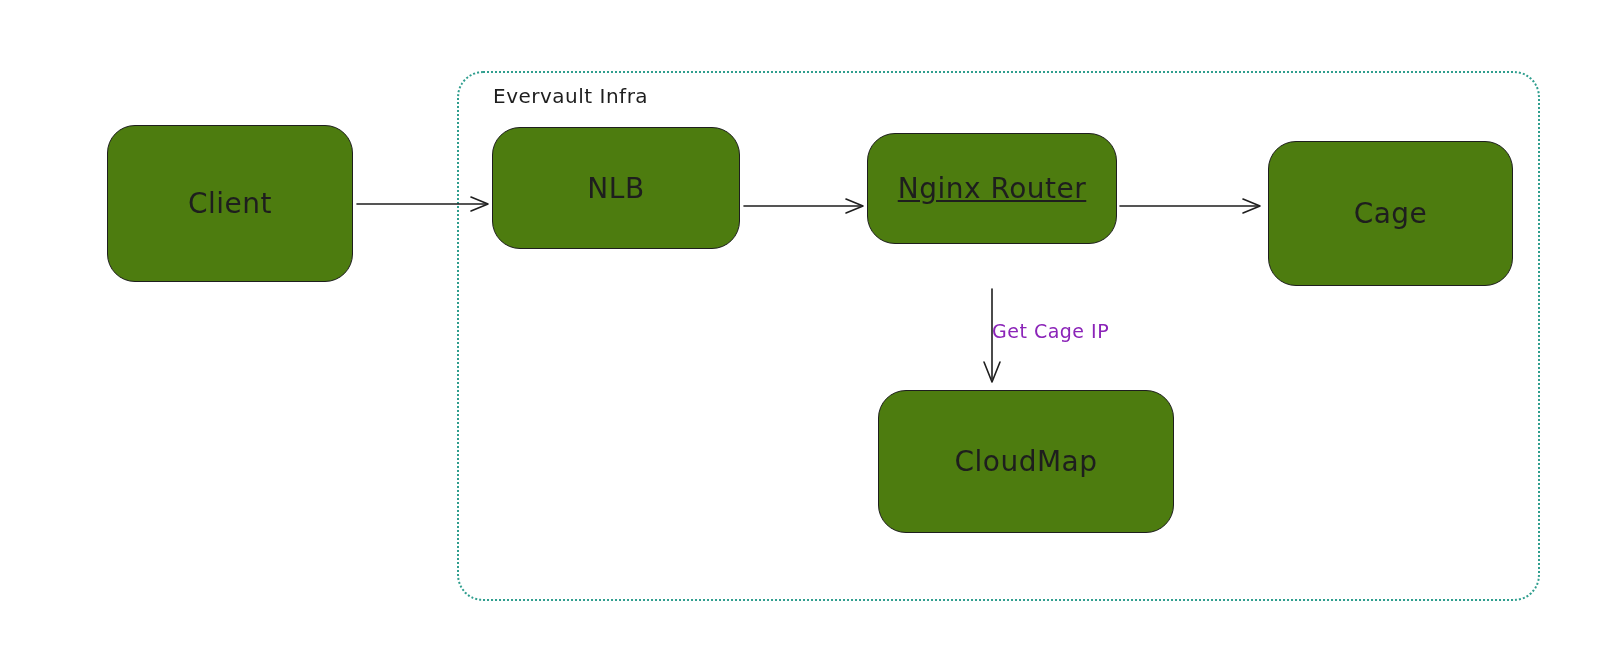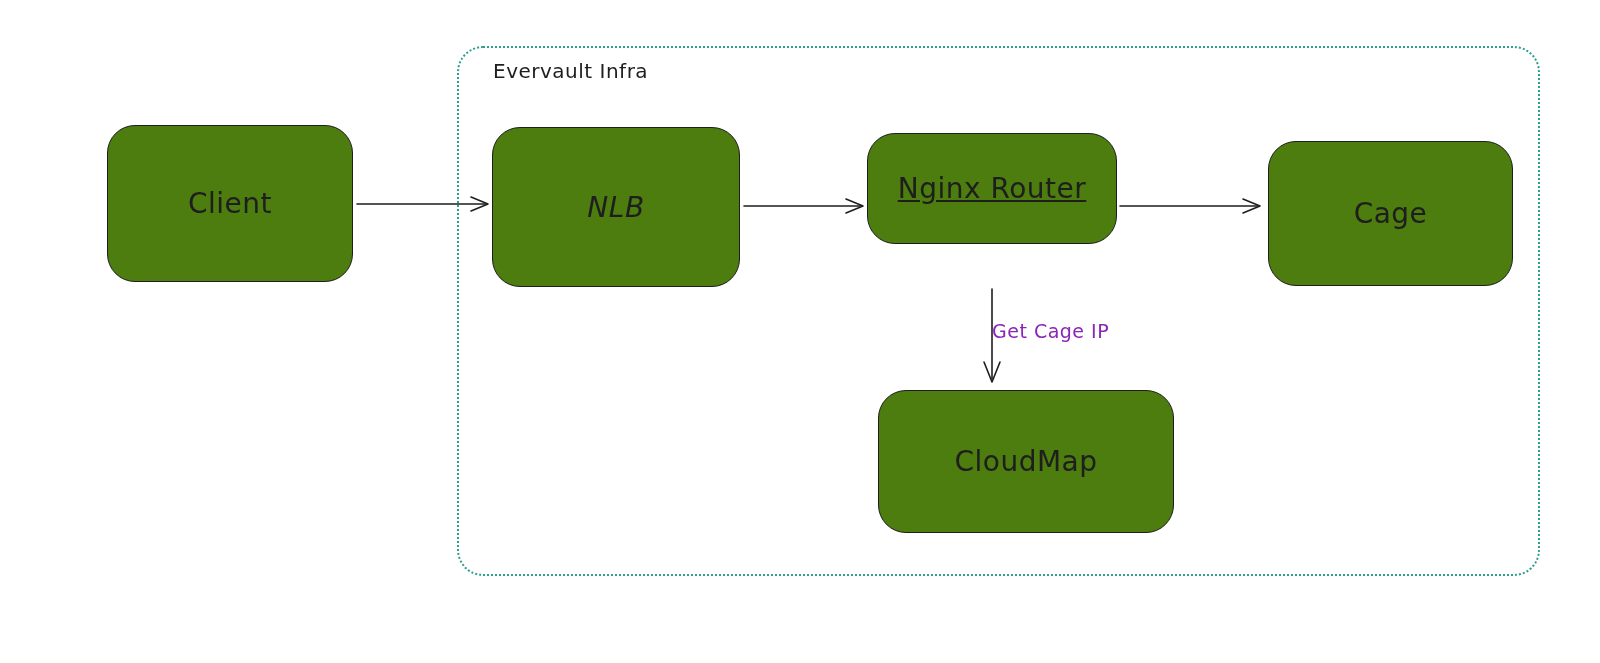--- a/index.html
+++ b/index.html
@@ -14,21 +14,21 @@
   .canvas {
     position: relative;
     width: 1600px;
     height: 663px;
     background: #ffffff;
   }
   
   .frame {
     position: absolute;
     left: 457px;
-    top: 46px;
+    top: 71px;
     width: 1083px;
     height: 530px;
     border: 2px dotted #2f9e8e;
     border-radius: 26px;
     box-sizing: border-box;
   }
   .frame-label {
     position: absolute;
     left: 34px;
     top: 11px;
@@ -46,21 +46,21 @@
     box-sizing: border-box;
     display: flex;
     align-items: center;
     justify-content: center;
     color: #1e1e1e;
     font-size: 28px;
     letter-spacing: 0.5px;
     white-space: nowrap;
   }
   .node-client   { left: 107px;  top: 125px; width: 246px; height: 157px; }
-  .node-nlb      { left: 492px;  top: 127px; width: 248px; height: 160px; font-style: italic; }
+  .node-nlb      { left: 492px;  top: 127px; width: 248px; height: 122px; }
   .node-nginx    { left: 867px;  top: 133px; width: 250px; height: 111px; text-decoration: underline; }
   .node-cage     { left: 1268px; top: 141px; width: 245px; height: 145px; }
   .node-cloudmap { left: 878px;  top: 390px; width: 296px; height: 143px; }
   
   .edges {
     position: absolute;
     left: 0;
     top: 0;
     pointer-events: none;
   }

